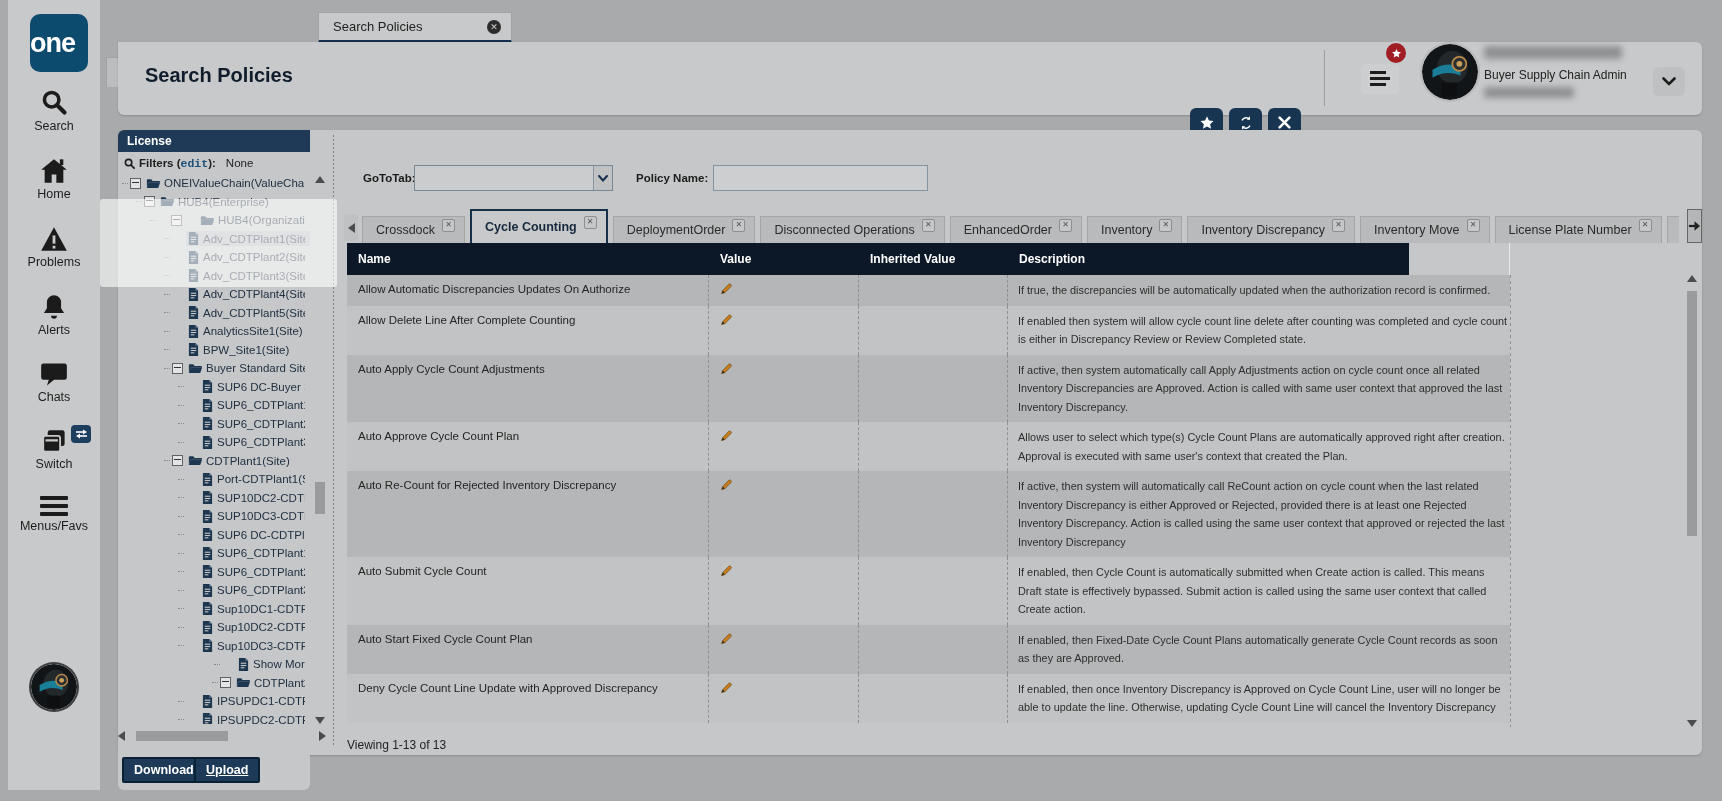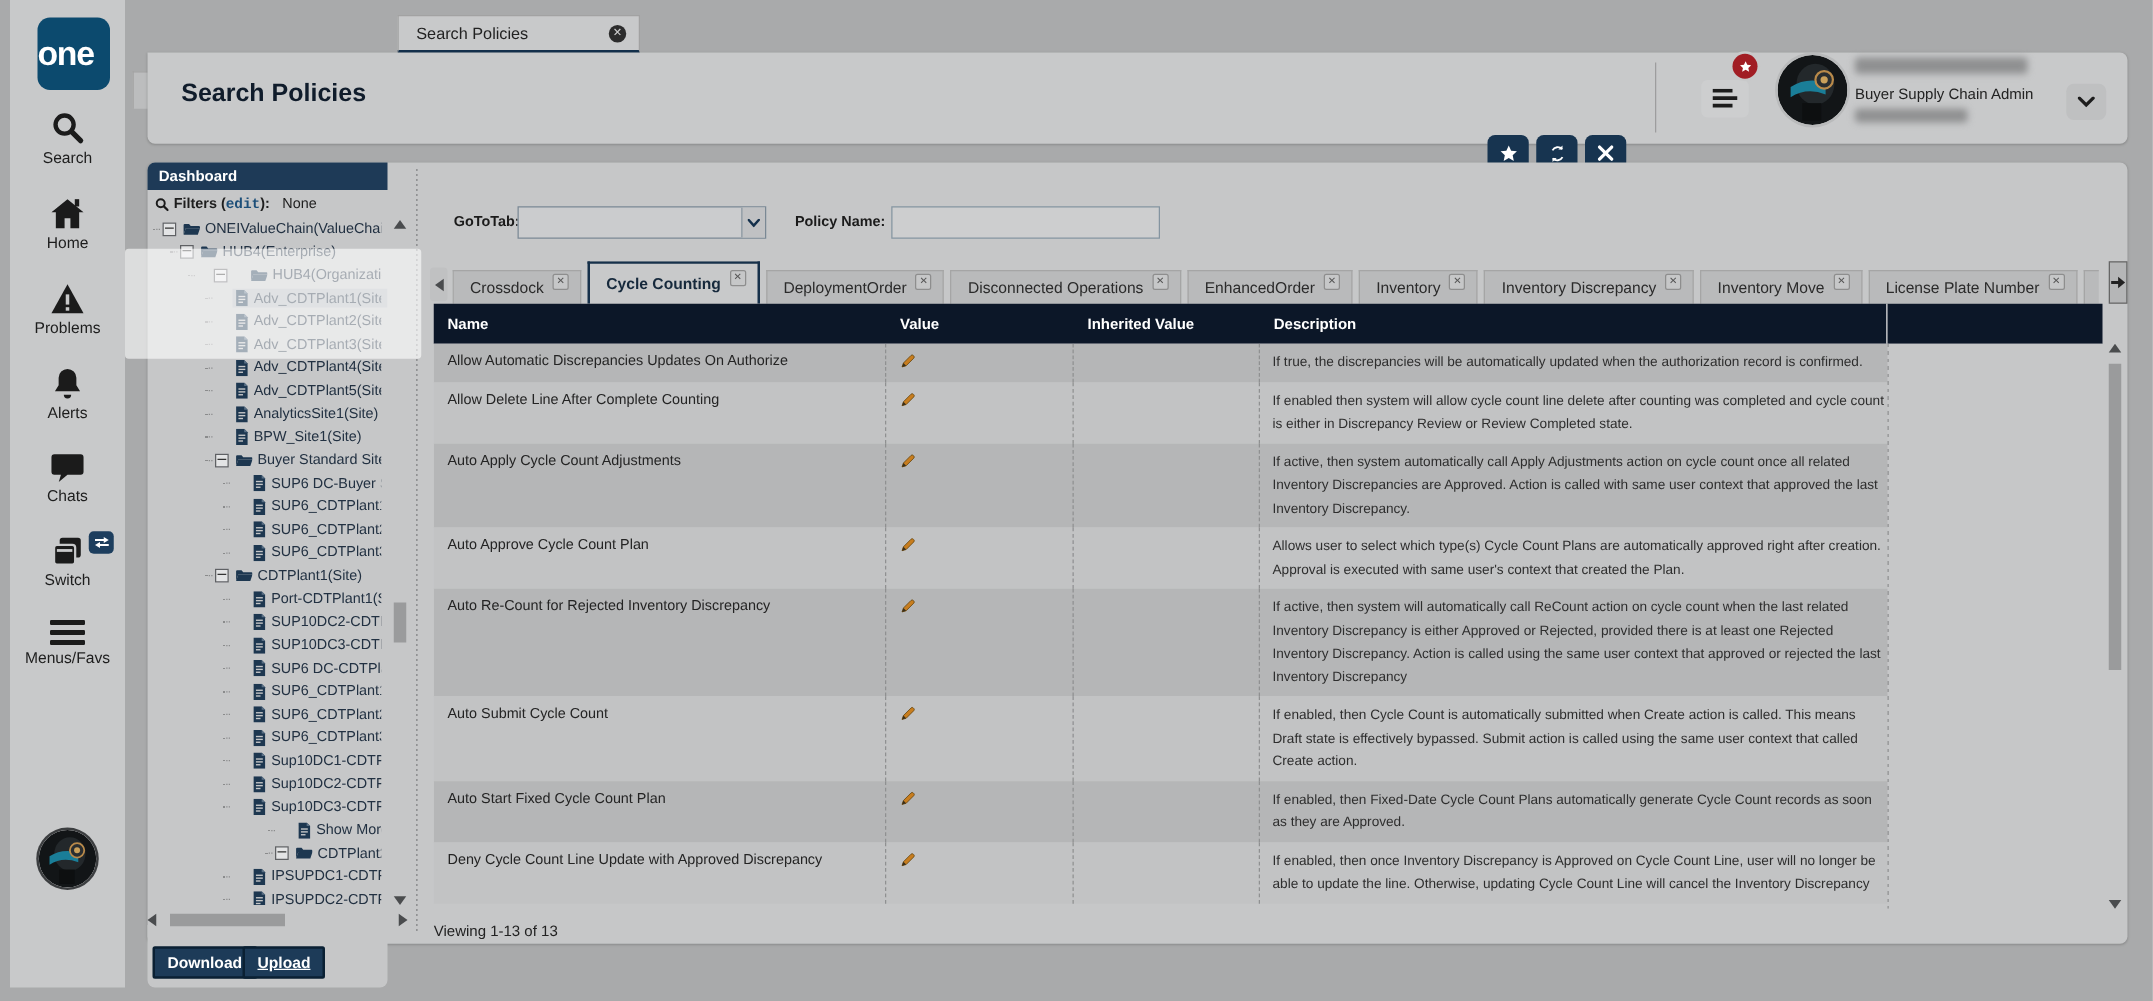--- a/index.html
+++ b/index.html
@@ -115,21 +115,21 @@
   .ptabs{position:absolute;left:354px;top:209px;width:1317px;height:34px;display:flex;align-items:flex-end;gap:5px;overflow:hidden;}
   .ptab{flex:none;height:27px;background:#b9babb;border:1px solid #a5a5a5;border-bottom:none;box-sizing:border-box;
       display:flex;align-items:center;padding:0 9px 0 13px;font-size:12.5px;color:#2b2b2b;cursor:pointer;}
   .ptab .x{width:11px;height:11px;border:1px solid #8e8e8e;border-radius:2px;background:#c6c7c8;color:#555;
       font-size:8px;line-height:10px;text-align:center;margin:-10px 0 0 7px;}
   .ptab.active{height:34px;background:#c8c9ca;border:2px solid #16304a;border-bottom:none;font-weight:700;color:#16293c;}
   .ptab-scroll-right{position:absolute;left:1679px;top:209px;width:15px;height:34px;background:#b5b6b7;
       border:1px solid #666;box-sizing:border-box;display:flex;align-items:center;justify-content:center;cursor:pointer;padding:0;}
 
   
-  .grid-header{position:absolute;left:339px;top:243px;width:1335px;height:32px;background:#0c1728;display:flex;}
+  .grid-header{position:absolute;left:339px;top:243px;width:1062px;height:32px;background:#0c1728;display:flex;}
   .grid-header .hc{color:#fff;font-size:12px;font-weight:700;line-height:32px;padding-left:11px;box-sizing:border-box;flex:none;}
   .hc.c-name{width:362px;} .hc.c-value{width:150px;} .hc.c-inh{width:149px;} .hc.c-desc{width:502px;border-right:1px solid #e8e8e8;}
   .hc.c-fill{flex:1;}
   .grid-body{position:absolute;left:339px;top:275px;width:1335px;height:452px;background:#c6c7c8;overflow:hidden;}
   .grid-sep{position:absolute;left:1163px;top:0;width:1px;height:452px;
       background-image:repeating-linear-gradient(to bottom,#8f9091 0 3px,transparent 3px 6px);}
   .trow{width:1163px;display:flex;}
   .trow:nth-child(odd){background:#c2c3c4;}
   .trow:nth-child(even){background:#b5b6b7;}
   .trow .c{flex:none;box-sizing:border-box;border-right:1px dashed #8f9091;}
@@ -305,21 +305,21 @@
     <button class="chev-btn">
       <svg width="14" height="9" viewBox="0 0 14 9">
           <path d="M1.5 1.5 L7 7 L12.5 1.5" fill="none" stroke="#1d1d1d" stroke-width="2.6" stroke-linecap="round"></path>
         </svg>
     </button>
   </header>
 
   <div class="content-card"></div>
   <div class="explorer-ext"></div>
 
-  <div class="exp-header">Dashboard</div>
+  <div class="exp-header">License</div>
   <div class="exp-filters">
     <svg width="11" height="11" viewBox="0 0 24 24">
         <circle cx="10" cy="10" r="7" fill="none" stroke="#1b1b1b" stroke-width="3.4"></circle>
         <path d="M15.5 15.5 L22 22" stroke="#1b1b1b" stroke-width="3.8" stroke-linecap="round"></path>
       </svg>
     <b><span>Filters (</span><span class="edit">edit</span><span>):</span></b>
     <span style="margin-left:6px;">None</span>
   </div>
   <div class="tree" id="tree">
       <div class="tree-row" style="padding-left: 4px;">

